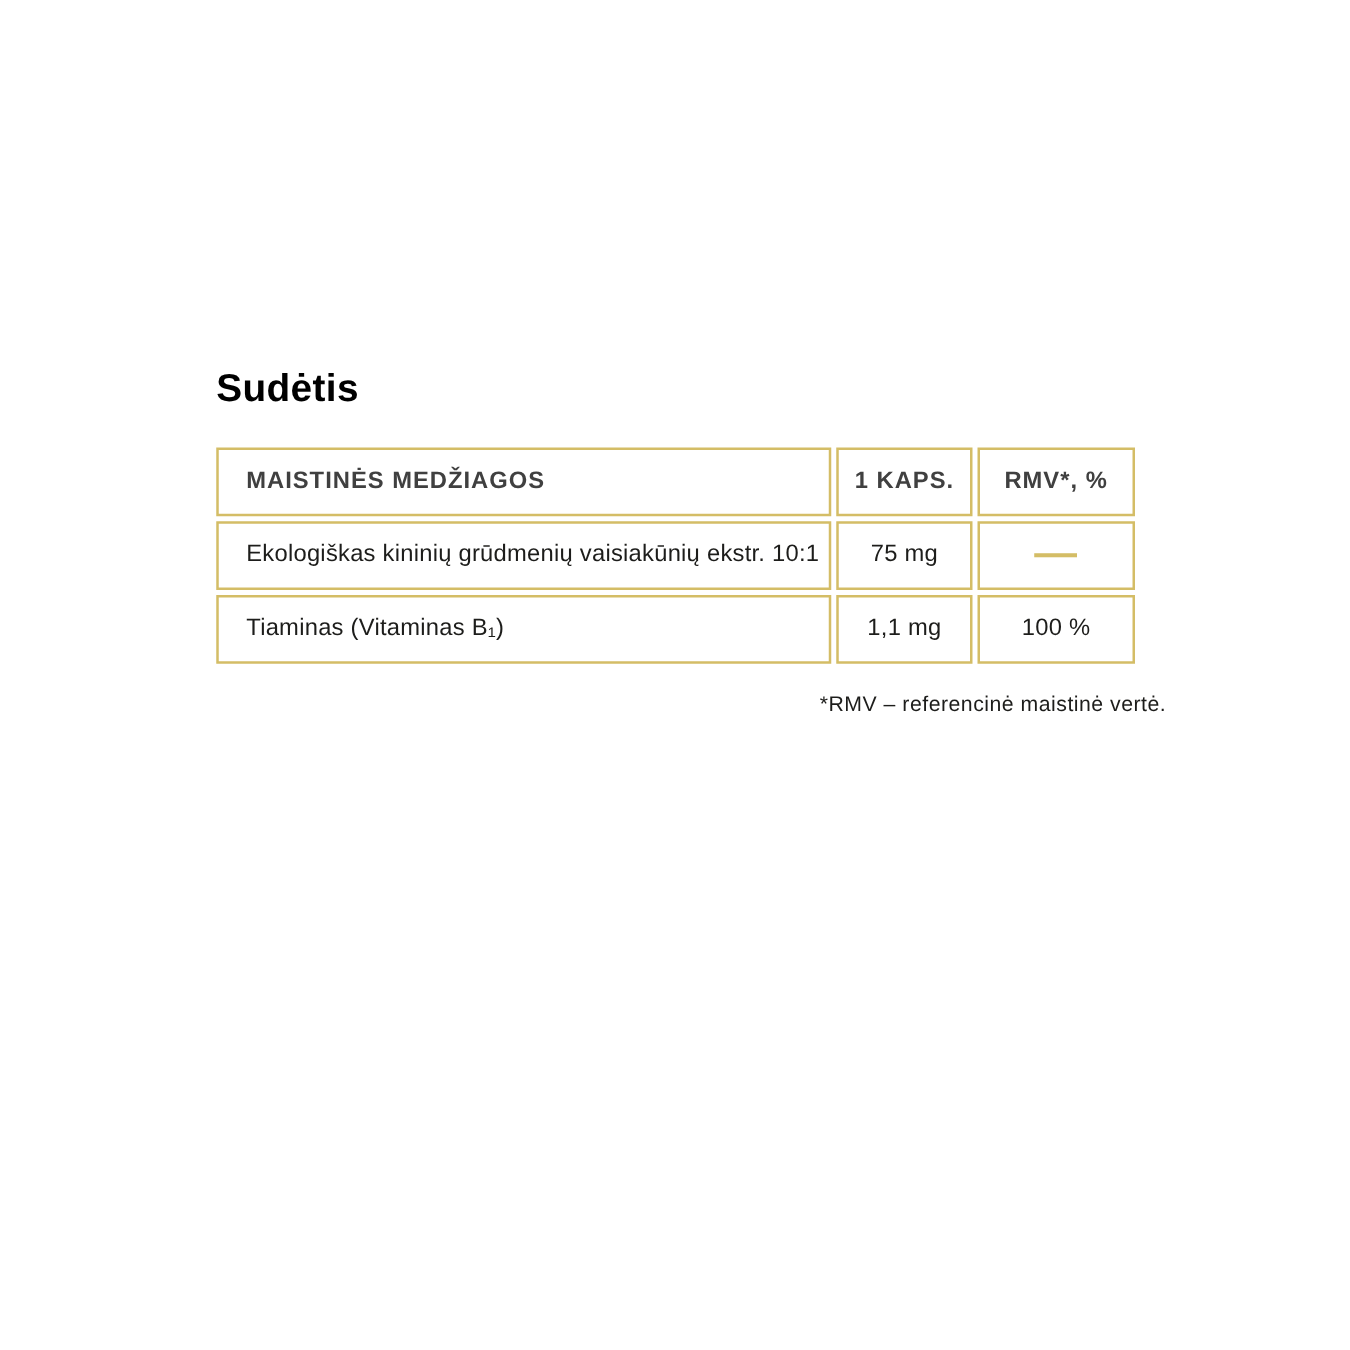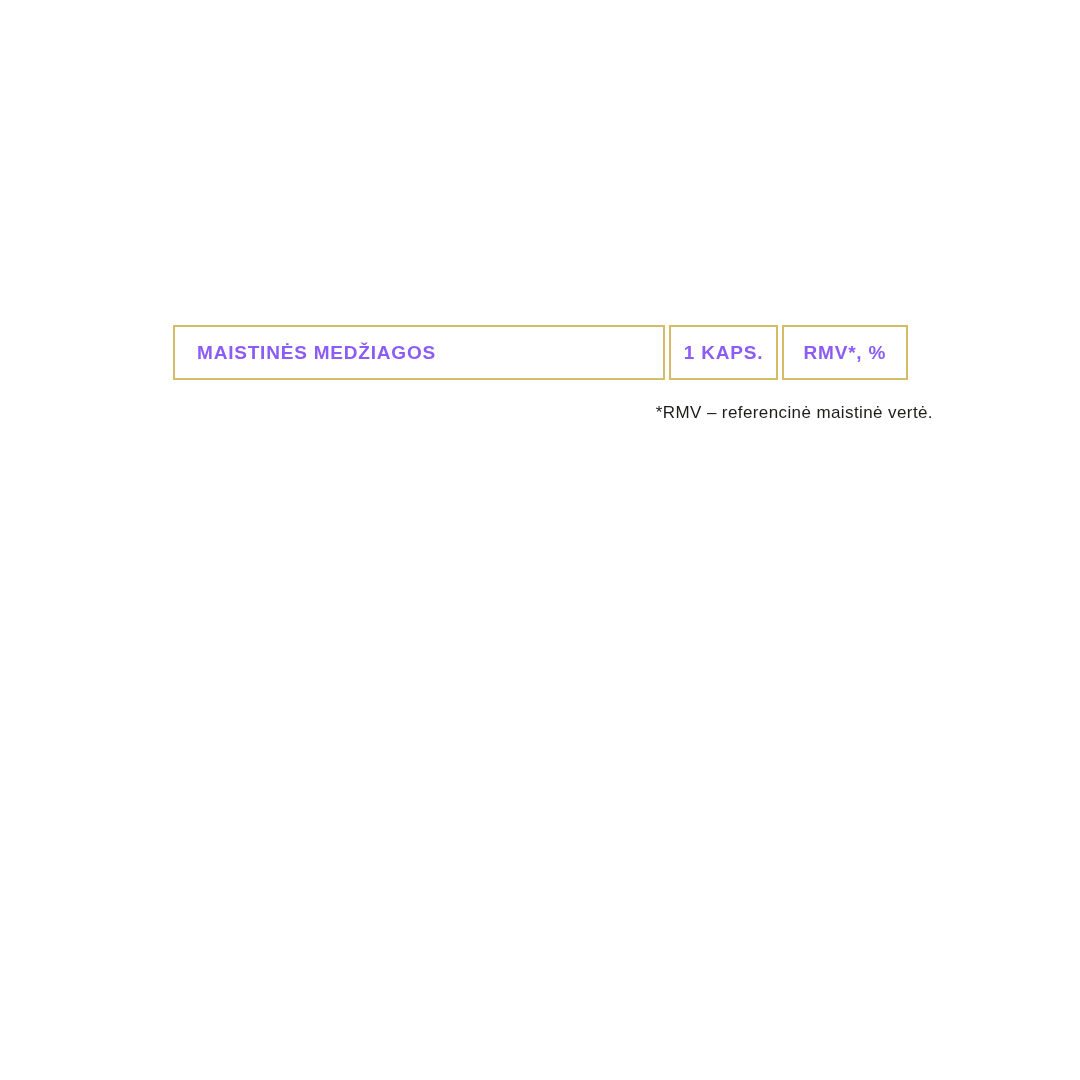--- a/index.html
+++ b/index.html
@@ -46,21 +46,21 @@
     font-weight: normal;
     color: #1d1d1b;
     text-align: center;
     padding: 0;
     letter-spacing: 0.2px;
   }
   table.nutrition .c1 { width: 472px; text-align: left; padding-left: 22px; }
   table.nutrition .c2 { width: 104px; }
   table.nutrition .c3 { width: 121px; }
   table.nutrition th {
-    color: #8b5cf6;
+    color: #404040;
     font-weight: bold;
     letter-spacing: 0.8px;
     font-size: 19px;
   }
   .rmv-dash .val {
     display: inline-block;
     color: #d4bd66;
     font-weight: bold;
     transform: scaleX(1.8) scaleY(1.7);
   }
@@ -70,28 +70,39 @@
     letter-spacing: 0.4px;
     color: #1d1d1b;
     text-align: right;
   }
 </style>
 </head>
 <body>
 
 <div class="content">
 
+  <h1 class="page-title">Sudėtis</h1>
 
   <table class="nutrition">
     <thead>
       <tr>
         <th class="c1">MAISTINĖS MEDŽIAGOS</th>
         <th class="c2">1 KAPS.</th>
         <th class="c3">RMV*, %</th>
       </tr>
     </thead>
     <tbody>
+      <tr>
+        <td class="c1">Ekologiškas kininių grūdmenių vaisiakūnių ekstr. 10:1</td>
+        <td class="c2">75 mg</td>
+        <td class="c3 rmv-dash"><span class="val">—</span></td>
+      </tr>
+      <tr>
+        <td class="c1">Tiaminas (Vitaminas B₁)</td>
+        <td class="c2">1,1 mg</td>
+        <td class="c3">100 %</td>
+      </tr>
     </tbody>
   </table>
 
   <p class="footnote">*RMV – referencinė maistinė vertė.</p>
 
 </div>
 
 </body></html>

